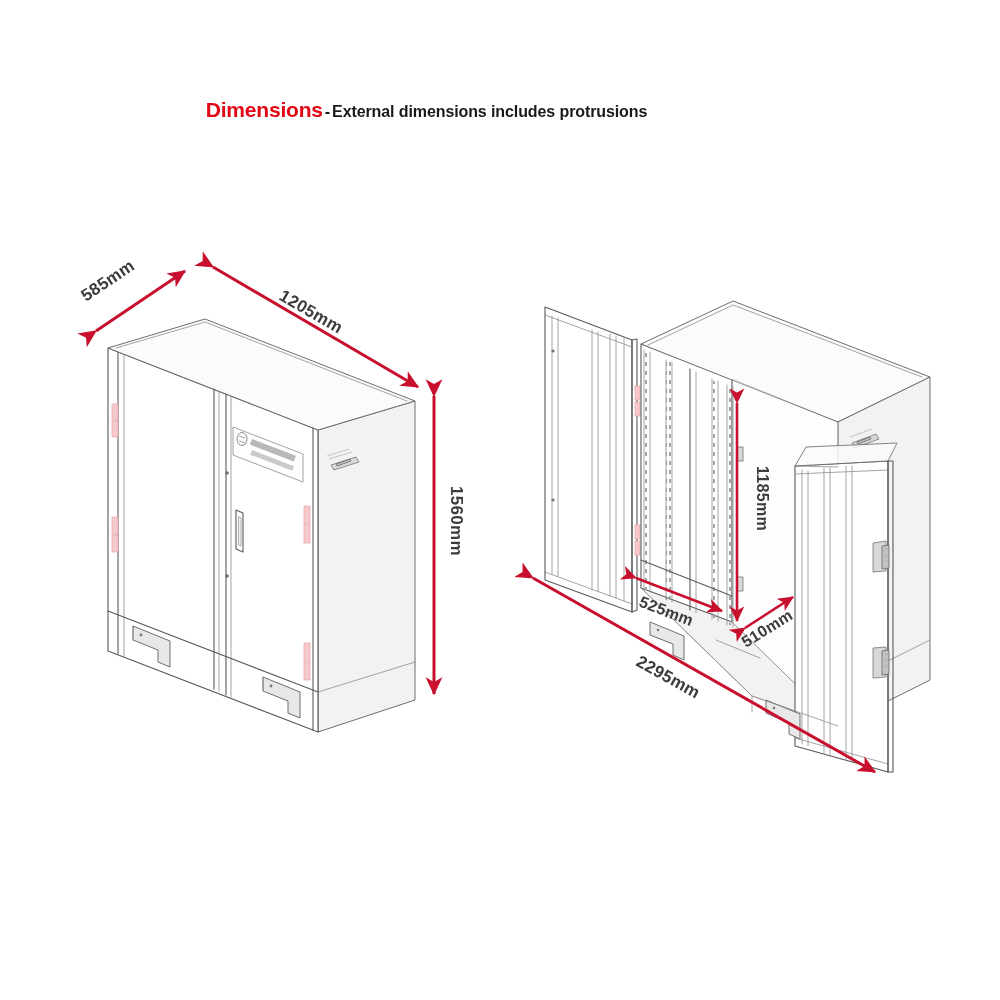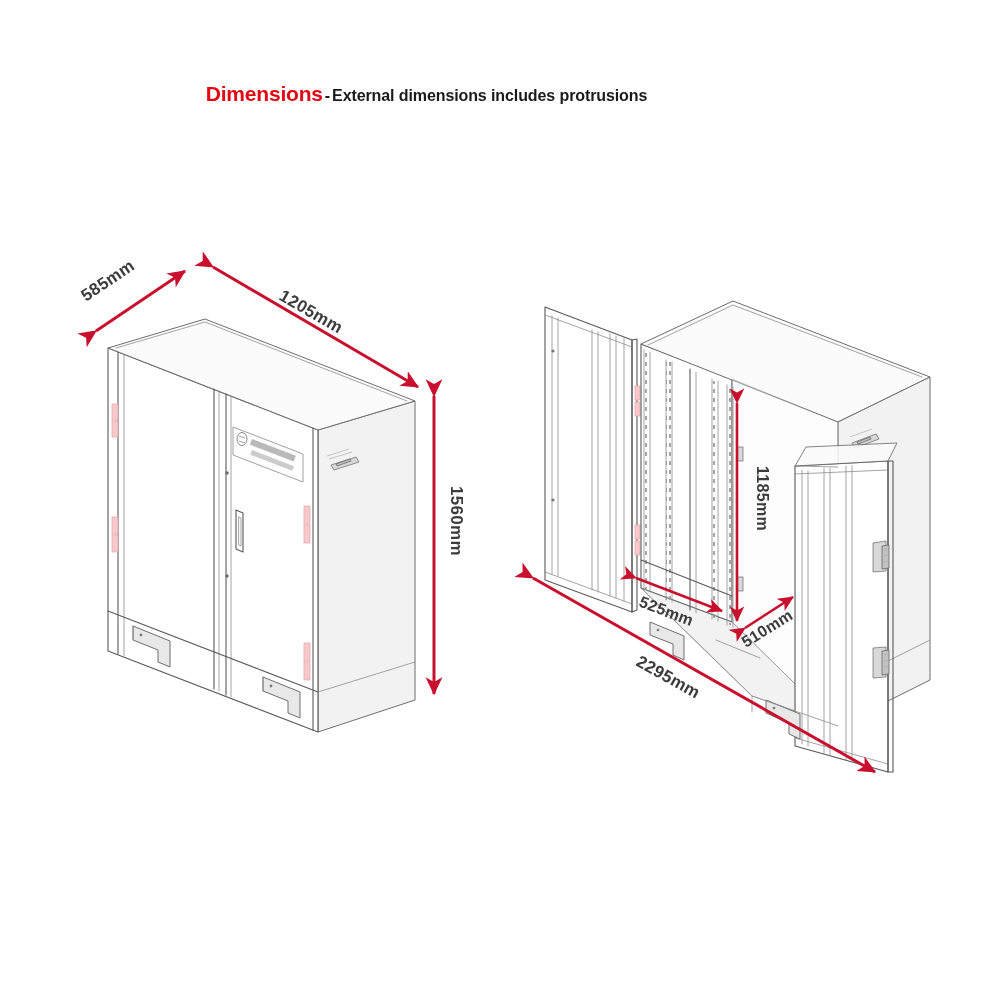--- a/index.html
+++ b/index.html
@@ -6,21 +6,21 @@
   body{
     width:1000px;height:1000px;
     background:#ffffff;
     font-family:"Liberation Sans", sans-serif;
     overflow:hidden;
   }
   #page{position:relative;width:1000px;height:1000px;}
 
   
   .title-bar{
-    position:absolute;top:82px;left:0;width:853px;
+    position:absolute;top:98px;left:0;width:853px;
     text-align:center;
     white-space:nowrap;
   }
   .title-main{
     font-size:21px;font-weight:bold;
     color:#e30613;
     letter-spacing:-0.2px;
   }
   .title-sep{
     font-size:16px;font-weight:bold;color:#1a1a1a;

